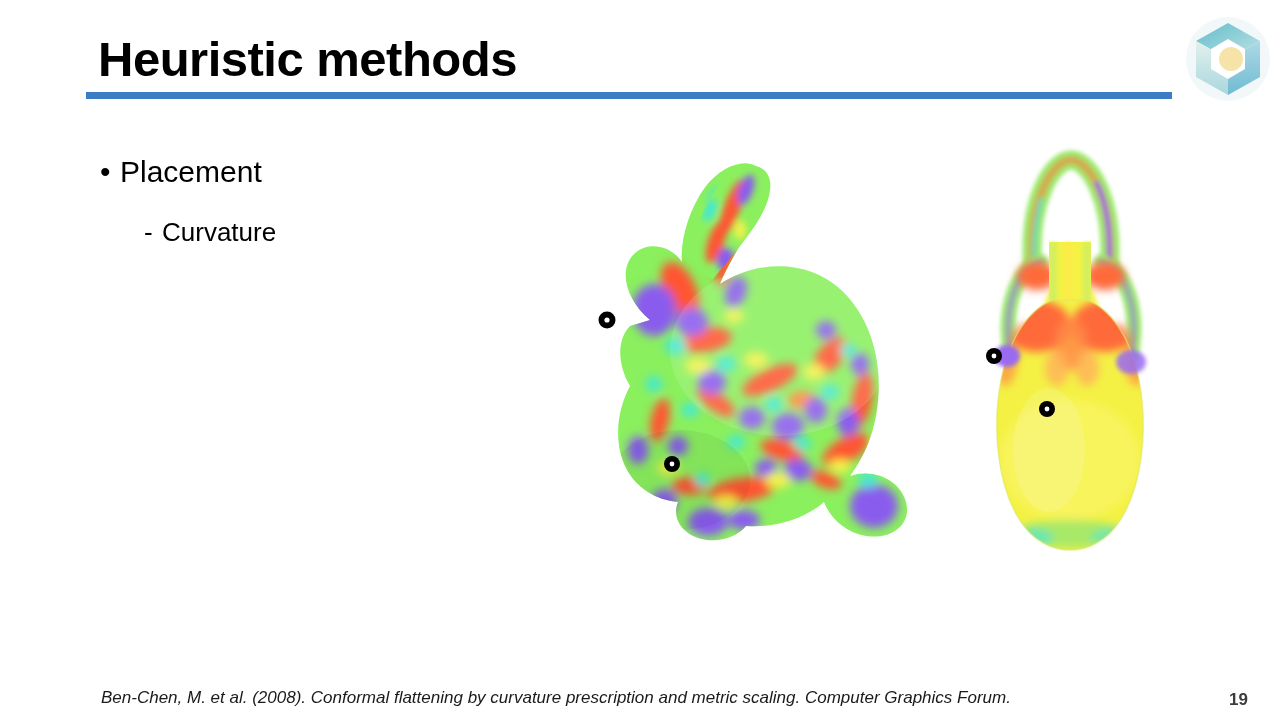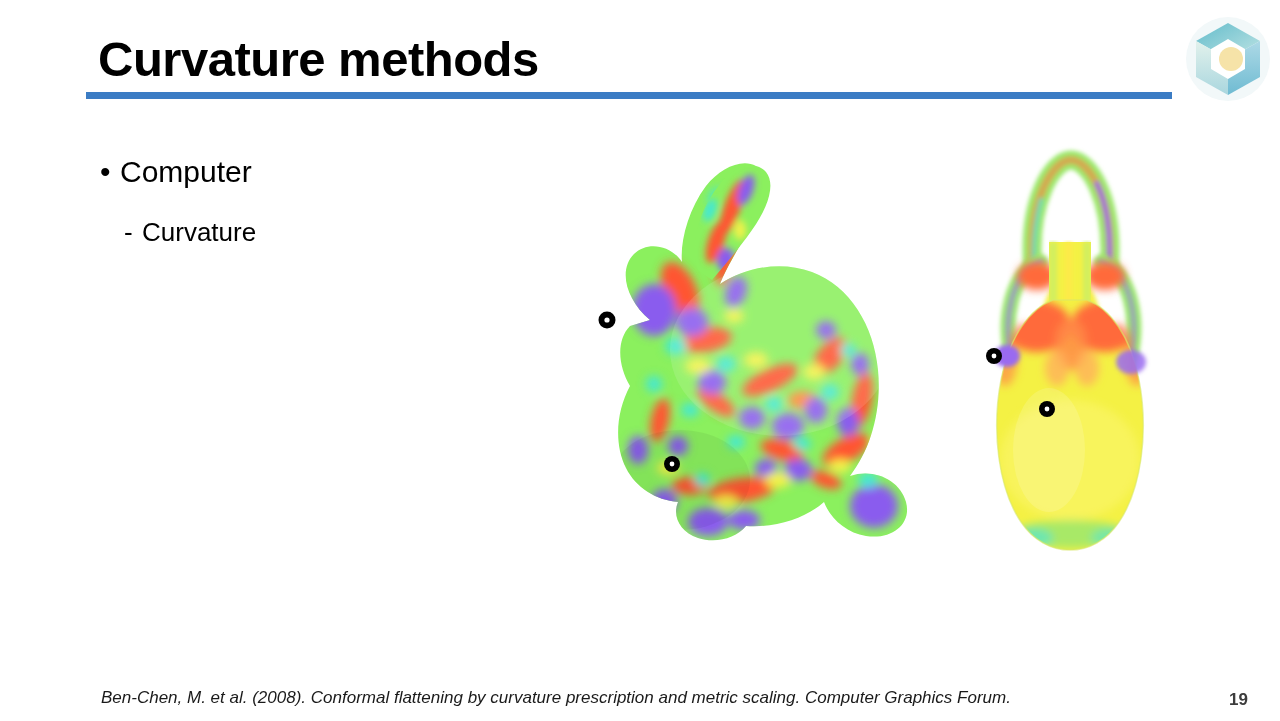--- a/index.html
+++ b/index.html
@@ -63,21 +63,21 @@
     line-height: 40px;
     color: #000000;
     white-space: nowrap;
   }
   .bullet-l1 .dot {
     display: inline-block;
     width: 20px;
   }
   .bullet-l2 {
     position: absolute;
-    left: 124px;
+    left: 144px;
     top: 214px;
     font-size: 26px;
     line-height: 36px;
     color: #000000;
     white-space: nowrap;
   }
   .bullet-l2 .dash {
     display: inline-block;
     width: 18px;
   }
@@ -115,21 +115,21 @@
     font-size: 17px;
     color: #3c3c3c;
     font-weight: bold;
   }
 </style>
 </head>
 <body>
 
 <div class="slide">
 
-  <div class="slide-title">Curvature methods</div>
+  <div class="slide-title">Heuristic methods</div>
   <div class="title-rule"></div>
 
   <div class="logo">
     <svg viewBox="0 0 90 90" xmlns="http://www.w3.org/2000/svg">
       <defs>
         <linearGradient id="gTop" x1="0" y1="0" x2="1" y2="1">
           <stop offset="0%" stop-color="#63BCCB"></stop>
           <stop offset="100%" stop-color="#BFE4E4"></stop>
         </linearGradient>
         <linearGradient id="gLeft" x1="0" y1="0" x2="0" y2="1">
@@ -146,21 +146,21 @@
       <path d="M45 9 L77 27 L45 45 L13 27 Z" fill="url(#gTop)"></path>
       <path d="M13 27 L45 45 L45 81 L13 63 Z" fill="url(#gLeft)"></path>
       <path d="M77 27 L77 63 L45 81 L45 45 Z" fill="url(#gRight)"></path>
 
       <path d="M45 25 L62 35 L62 55 L45 65 L28 55 L28 35 Z" fill="#FFFFFF"></path>
       <circle cx="48" cy="45" r="12" fill="#F6E3A8"></circle>
     </svg>
   </div>
 
   <div class="bullet-l1">
-    <span class="dot">•</span><span>Computer</span>
+    <span class="dot">•</span><span>Placement</span>
   </div>
   <div class="bullet-l2">
     <span class="dash">-</span><span>Curvature</span>
   </div>
 
   <div class="figures">
 
     <div class="fig fig-bunny">
       <svg width="400" height="410" viewBox="0 0 400 410" xmlns="http://www.w3.org/2000/svg">
         <defs>

